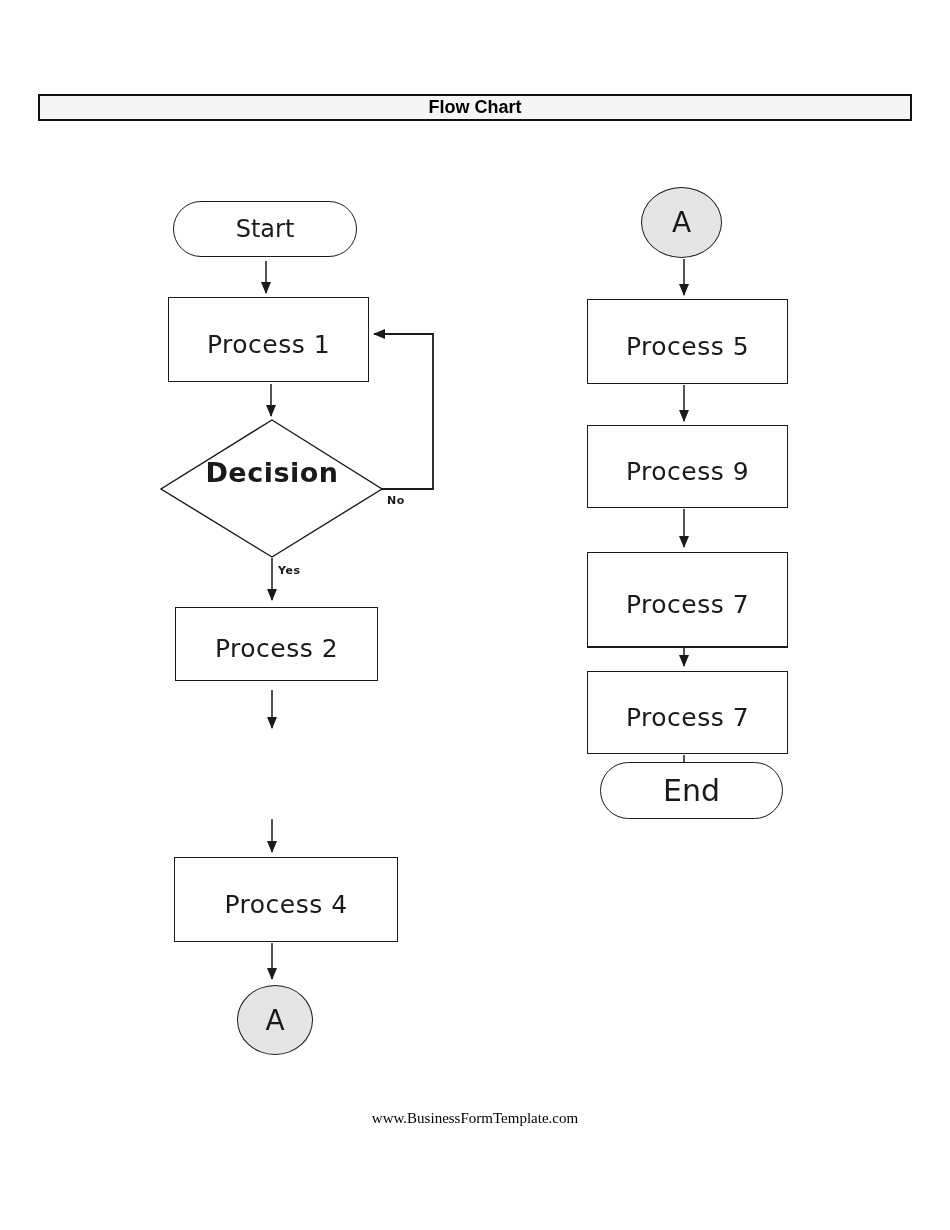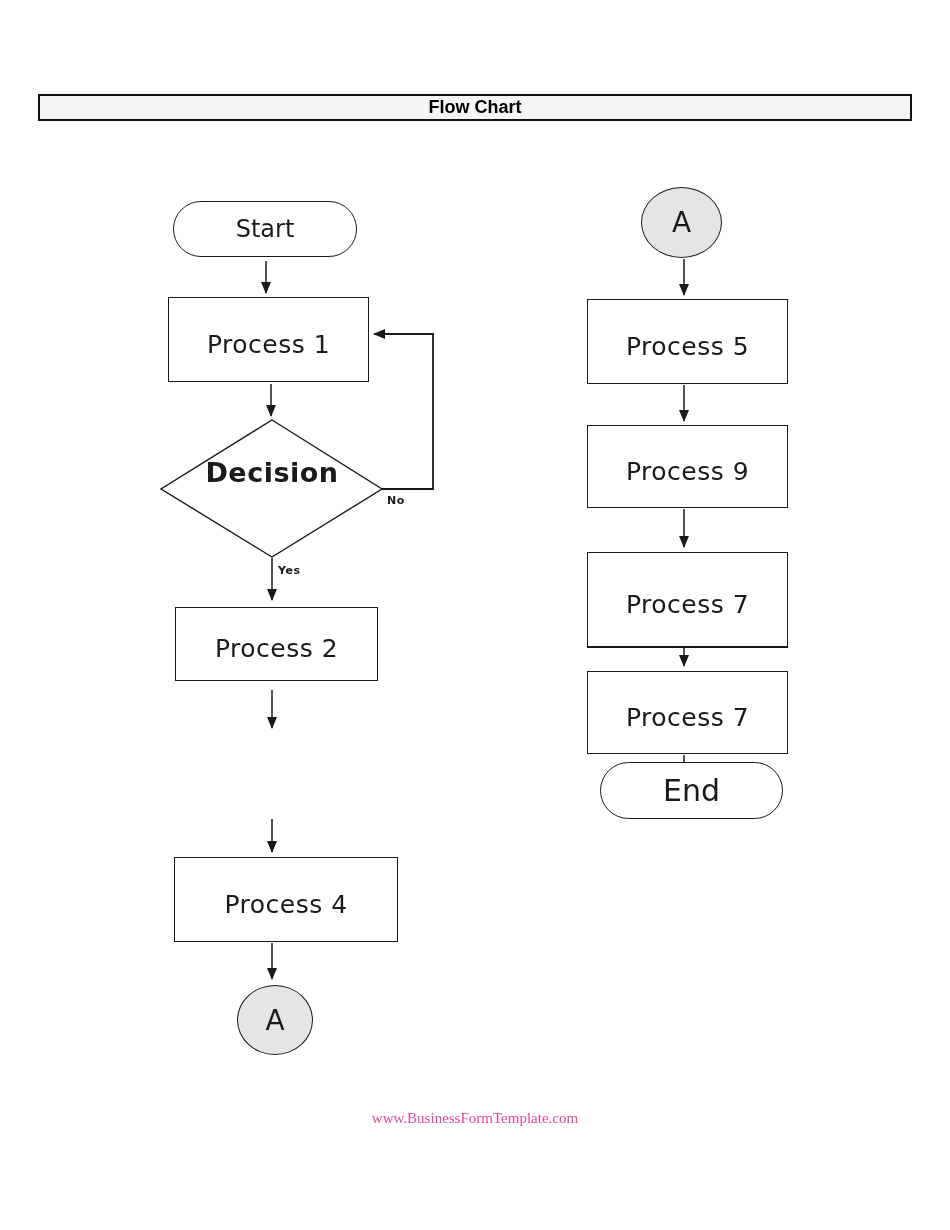--- a/index.html
+++ b/index.html
@@ -56,21 +56,21 @@
   .decision-label{
     width:160px;text-align:center;font-size:27px;letter-spacing:0.5px;font-weight:bold;
   }
   .branch-label{
     font-size:11px;font-weight:bold;letter-spacing:0.5px;
   }
   .footer-text{
     position:absolute;left:0;top:1110px;width:950px;
     text-align:center;
     font-family:"Liberation Serif","DejaVu Serif",serif;
-    font-size:15px;color:#ec4899;
+    font-size:15px;color:#000000;
     z-index:2;
   }
   
   #n-start{left:173px;top:201px;width:184px;height:56px;border-radius:28px;font-size:24px;}
   #n-p1{left:168px;top:297px;width:201px;height:85px;}
   #n-p2{left:175px;top:607px;width:203px;height:74px;}
   #n-p3{left:175px;top:733px;width:203px;height:85px;}
   #n-p4{left:174px;top:857px;width:224px;height:85px;}
   #n-aleft{left:237px;top:985px;width:76px;height:70px;}
   #n-aright{left:641px;top:187px;width:81px;height:71px;}

